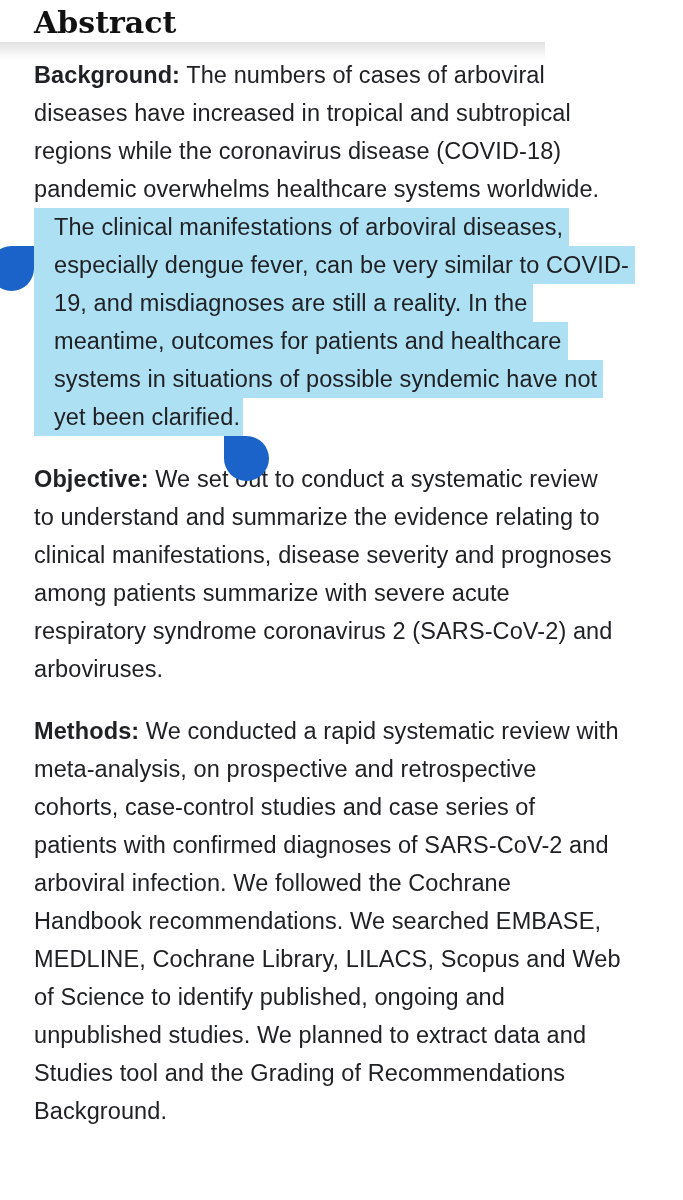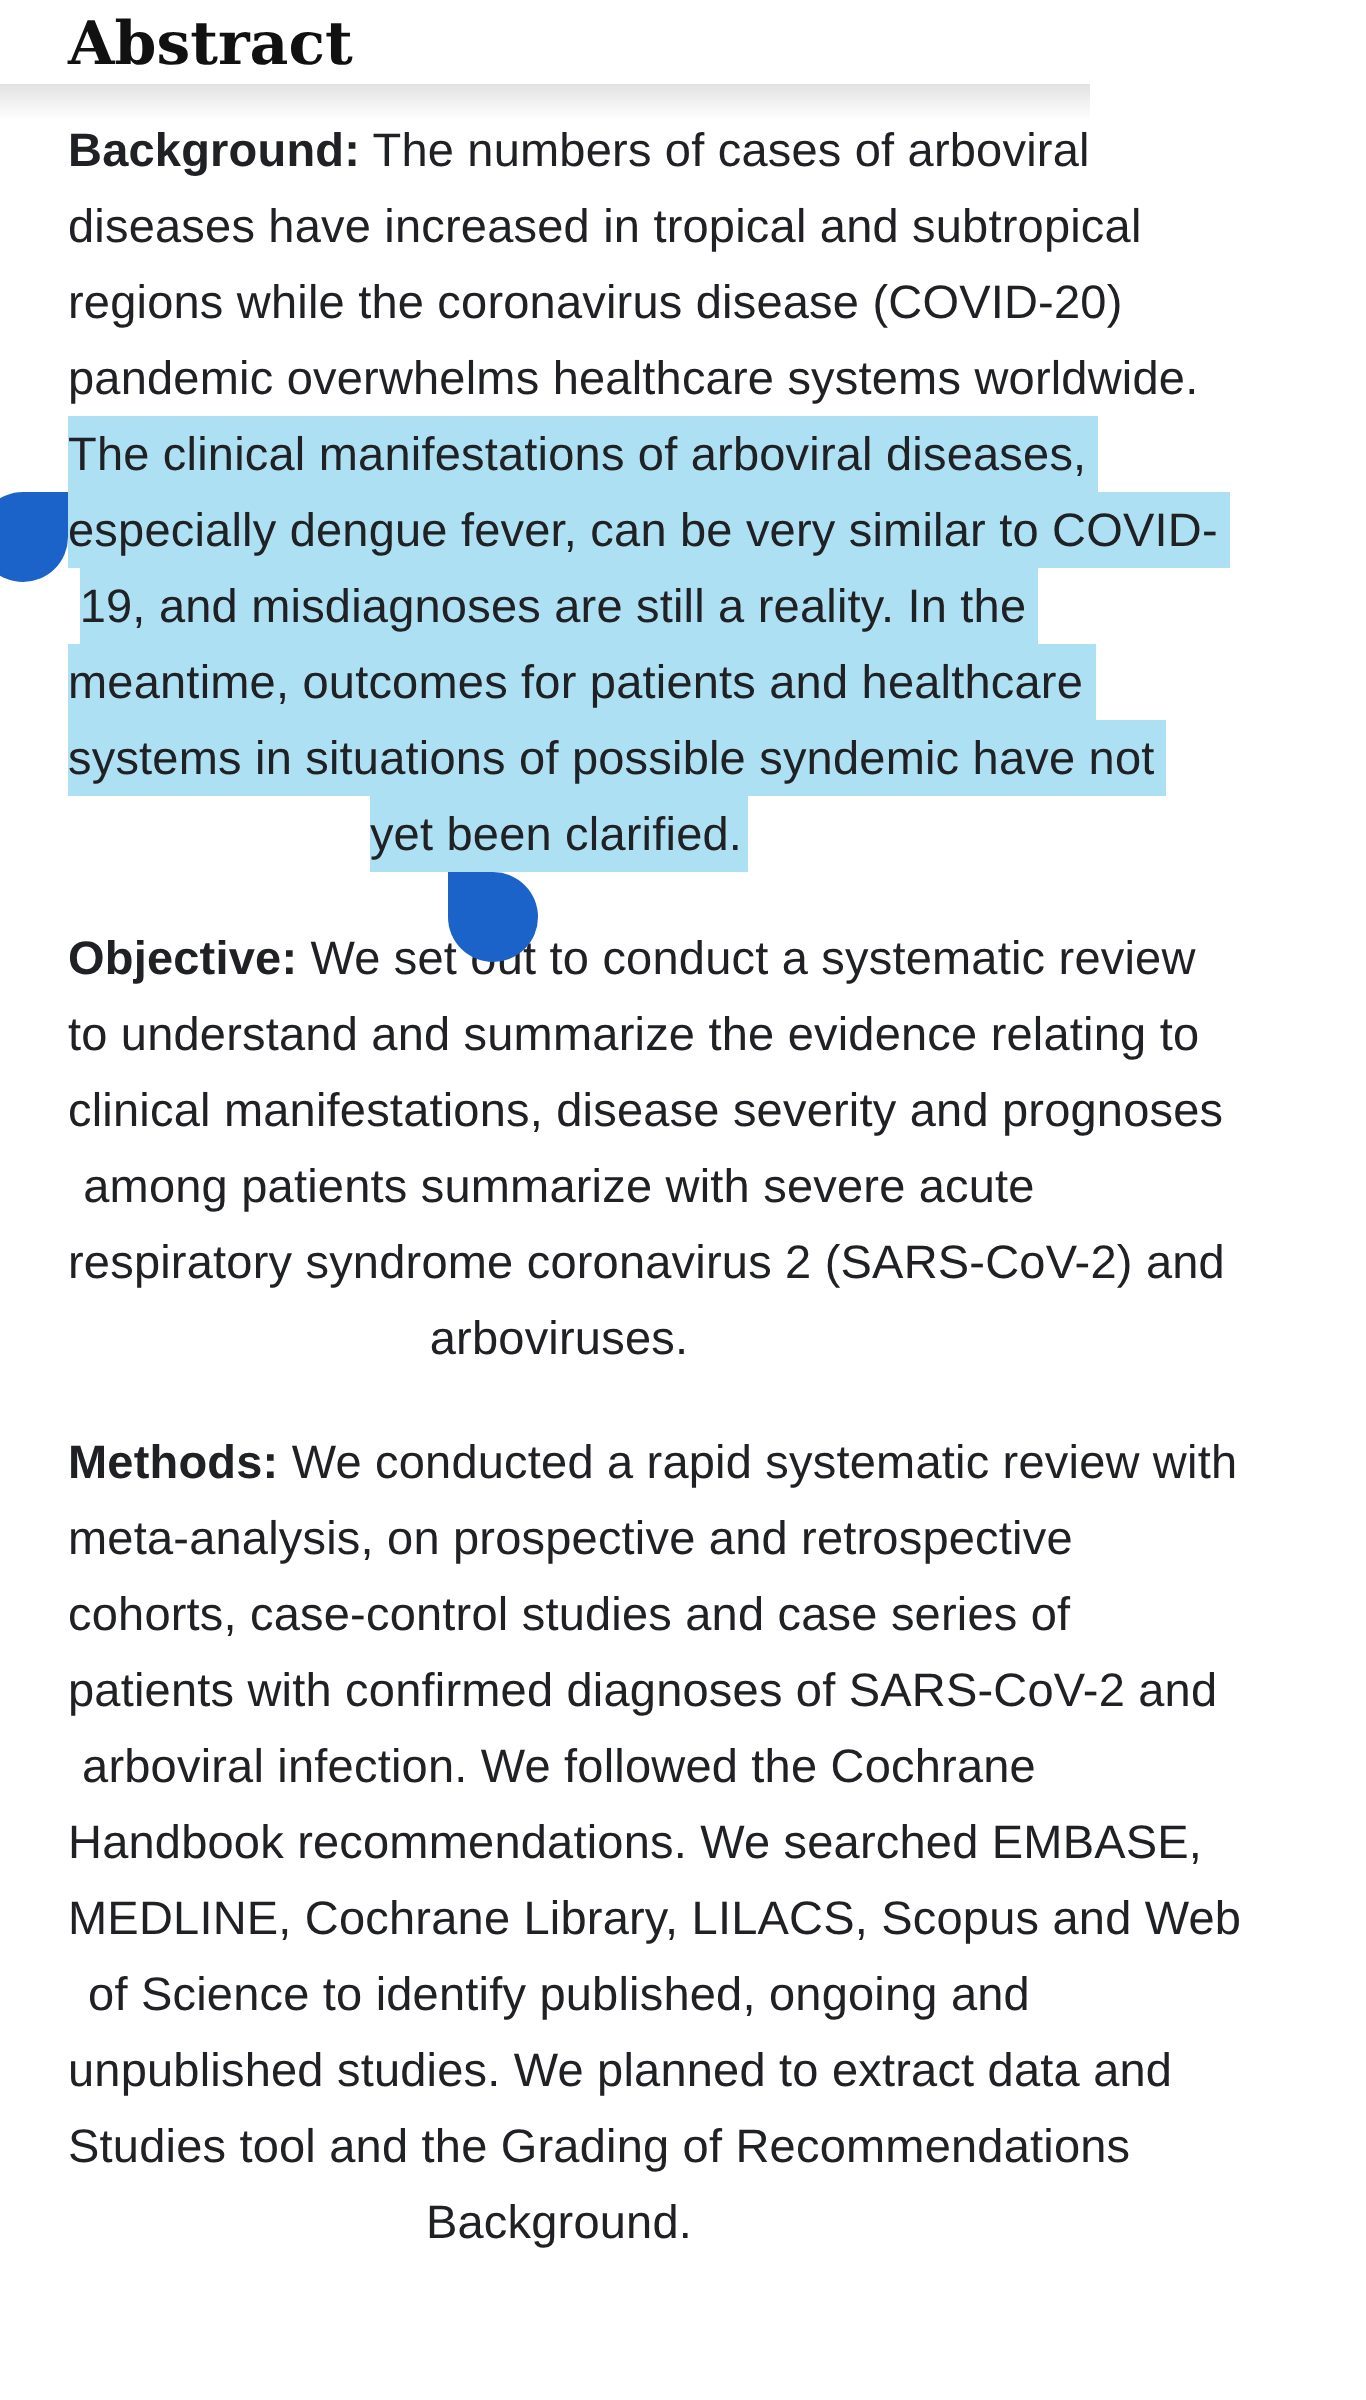--- a/index.html
+++ b/index.html
@@ -37,29 +37,29 @@
     padding: 0 20px 0 34px;
   }
   .para { margin-bottom: 24px; }
   .para:last-child { margin-bottom: 0; }
   .line {
     height: 38px;
     line-height: 38px;
     font-size: 23.5px;
     white-space: pre;
     letter-spacing: 0.1px;
-    text-align: center;
   }
   .line b { font-weight: 700; }
   .hl {
     display: inline-block;
     height: 38px;
     line-height: 38px;
     background: var(--hl, #aee0f3);
     padding-right: 6px;
+    padding-left: 20px;
   }
   .hl-end { padding-right: 3px; }
 
   .sel-handle {
     position: absolute;
     width: 45px;
     height: 45px;
     background: var(--handle, #1b63c8);
   }
   .sel-handle-start {
@@ -80,21 +80,21 @@
 
   <div class="header">
     <div class="heading">Abstract</div>
   </div>
   <div class="header-shadow"></div>
 
   <div class="paras">
       <div class="para">
         <div class="line"><span><b>Background:</b> The numbers of cases of arboviral</span></div>
         <div class="line"><span>diseases have increased in tropical and subtropical</span></div>
-        <div class="line"><span>regions while the coronavirus disease (COVID-20)</span></div>
+        <div class="line"><span>regions while the coronavirus disease (COVID-18)</span></div>
         <div class="line"><span>pandemic overwhelms healthcare systems worldwide.</span></div>
         <div class="line"><span class="hl">The clinical manifestations of arboviral diseases,</span></div>
         <div class="line"><span class="hl">especially dengue fever, can be very similar to COVID-</span></div>
         <div class="line"><span class="hl">19, and misdiagnoses are still a reality. In the</span></div>
         <div class="line"><span class="hl">meantime, outcomes for patients and healthcare</span></div>
         <div class="line"><span class="hl">systems in situations of possible syndemic have not</span></div>
         <div class="line"><span class="hl hl-end">yet been clarified.</span></div>
       </div>
       <div class="para">
         <div class="line"><span><b>Objective:</b> We set out to conduct a systematic review</span></div>

